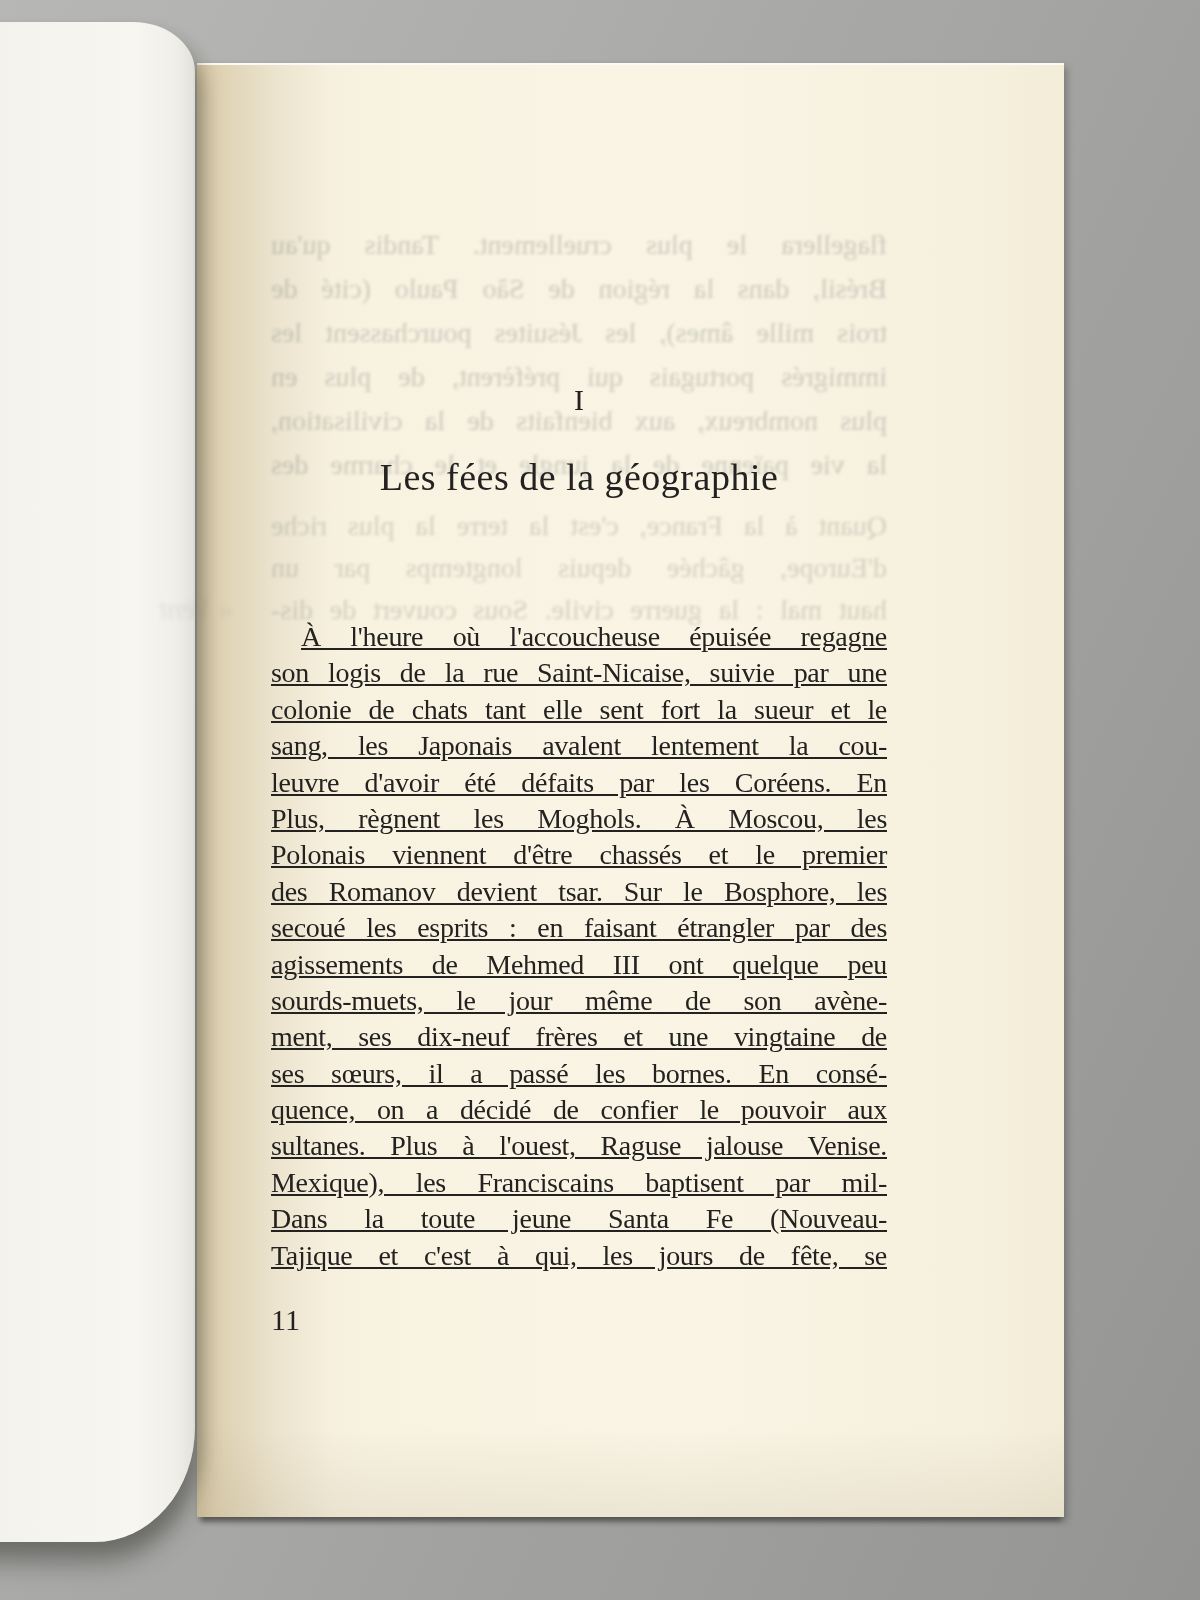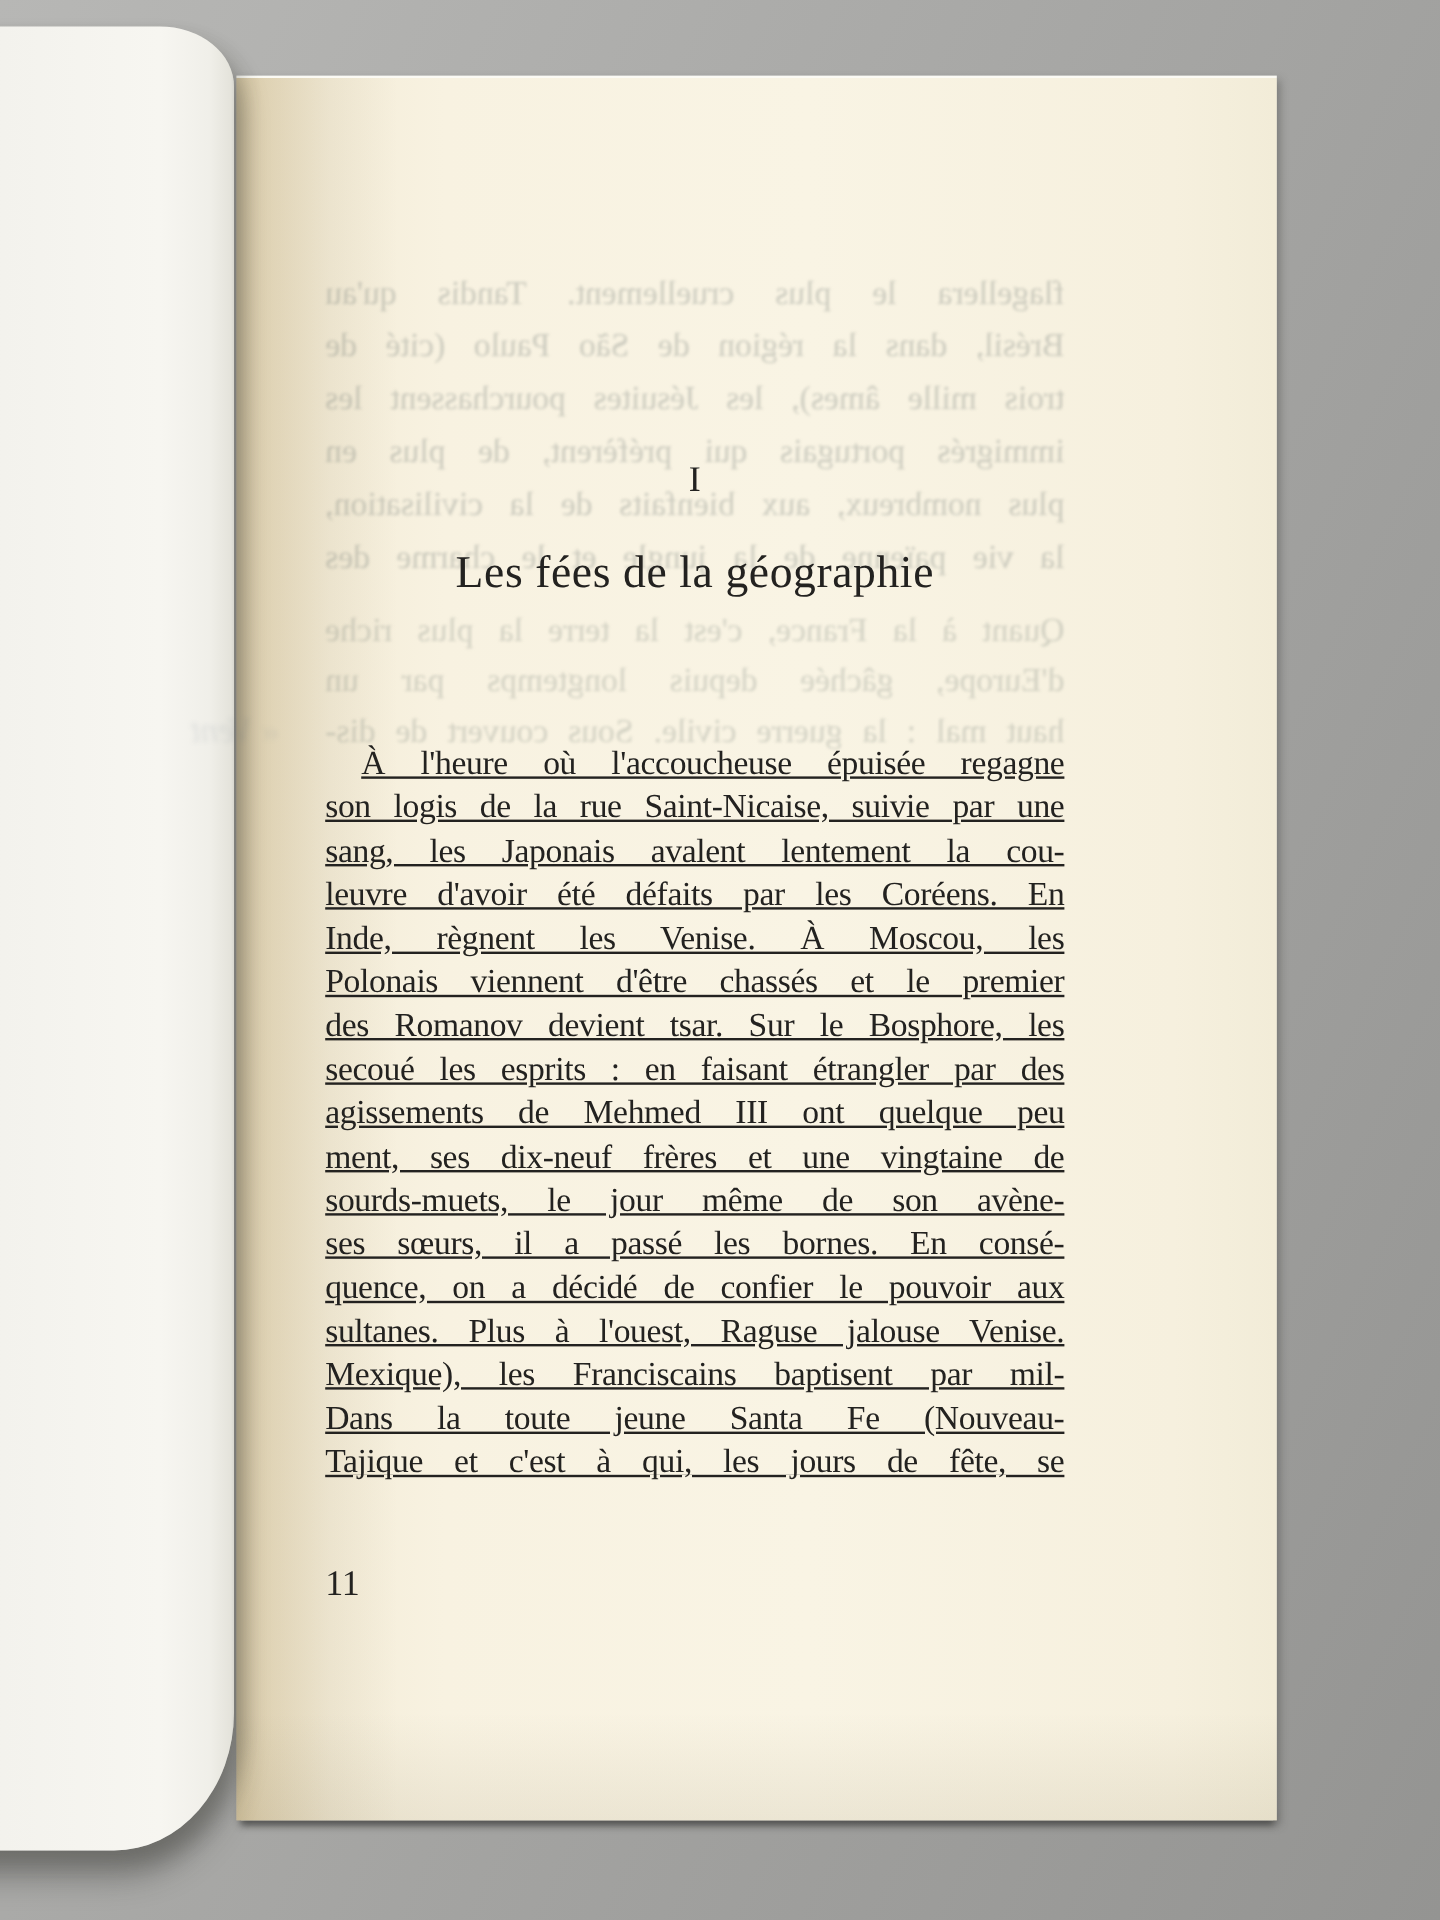--- a/index.html
+++ b/index.html
@@ -78,29 +78,30 @@
         <div class="ghost-line">haut mal : la guerre civile. Sous couvert de dis-</div>
       </div>
 
     <div class="chapter-number">I</div>
 
     <div class="chapter-title">Les fées de la géographie</div>
 
     <div class="body-text">
         <div class="bline">À l'heure où l'accoucheuse épuisée regagne</div>
         <div class="bline">son logis de la rue Saint-Nicaise, suivie par une</div>
+        <div class="bline">colonie de chats tant elle sent fort la sueur et le</div>
         <div class="bline">sang, les Japonais avalent lentement la cou-</div>
         <div class="bline">leuvre d'avoir été défaits par les Coréens. En</div>
-        <div class="bline">Inde, règnent les Venise. À Moscou, les</div>
+        <div class="bline">Plus, règnent les Moghols. À Moscou, les</div>
         <div class="bline">Polonais viennent d'être chassés et le premier</div>
         <div class="bline">des Romanov devient tsar. Sur le Bosphore, les</div>
         <div class="bline">secoué les esprits : en faisant étrangler par des</div>
         <div class="bline">agissements de Mehmed III ont quelque peu</div>
+        <div class="bline">sourds-muets, le jour même de son avène-</div>
         <div class="bline">ment, ses dix-neuf frères et une vingtaine de</div>
-        <div class="bline">sourds-muets, le jour même de son avène-</div>
         <div class="bline">ses sœurs, il a passé les bornes. En consé-</div>
         <div class="bline">quence, on a décidé de confier le pouvoir aux</div>
         <div class="bline">sultanes. Plus à l'ouest, Raguse jalouse Venise.</div>
         <div class="bline">Mexique), les Franciscains baptisent par mil-</div>
         <div class="bline">Dans la toute jeune Santa Fe (Nouveau-</div>
         <div class="bline">Tajique et c'est à qui, les jours de fête, se</div>
       </div>
 
     <div class="page-number">11</div>
   </div>

